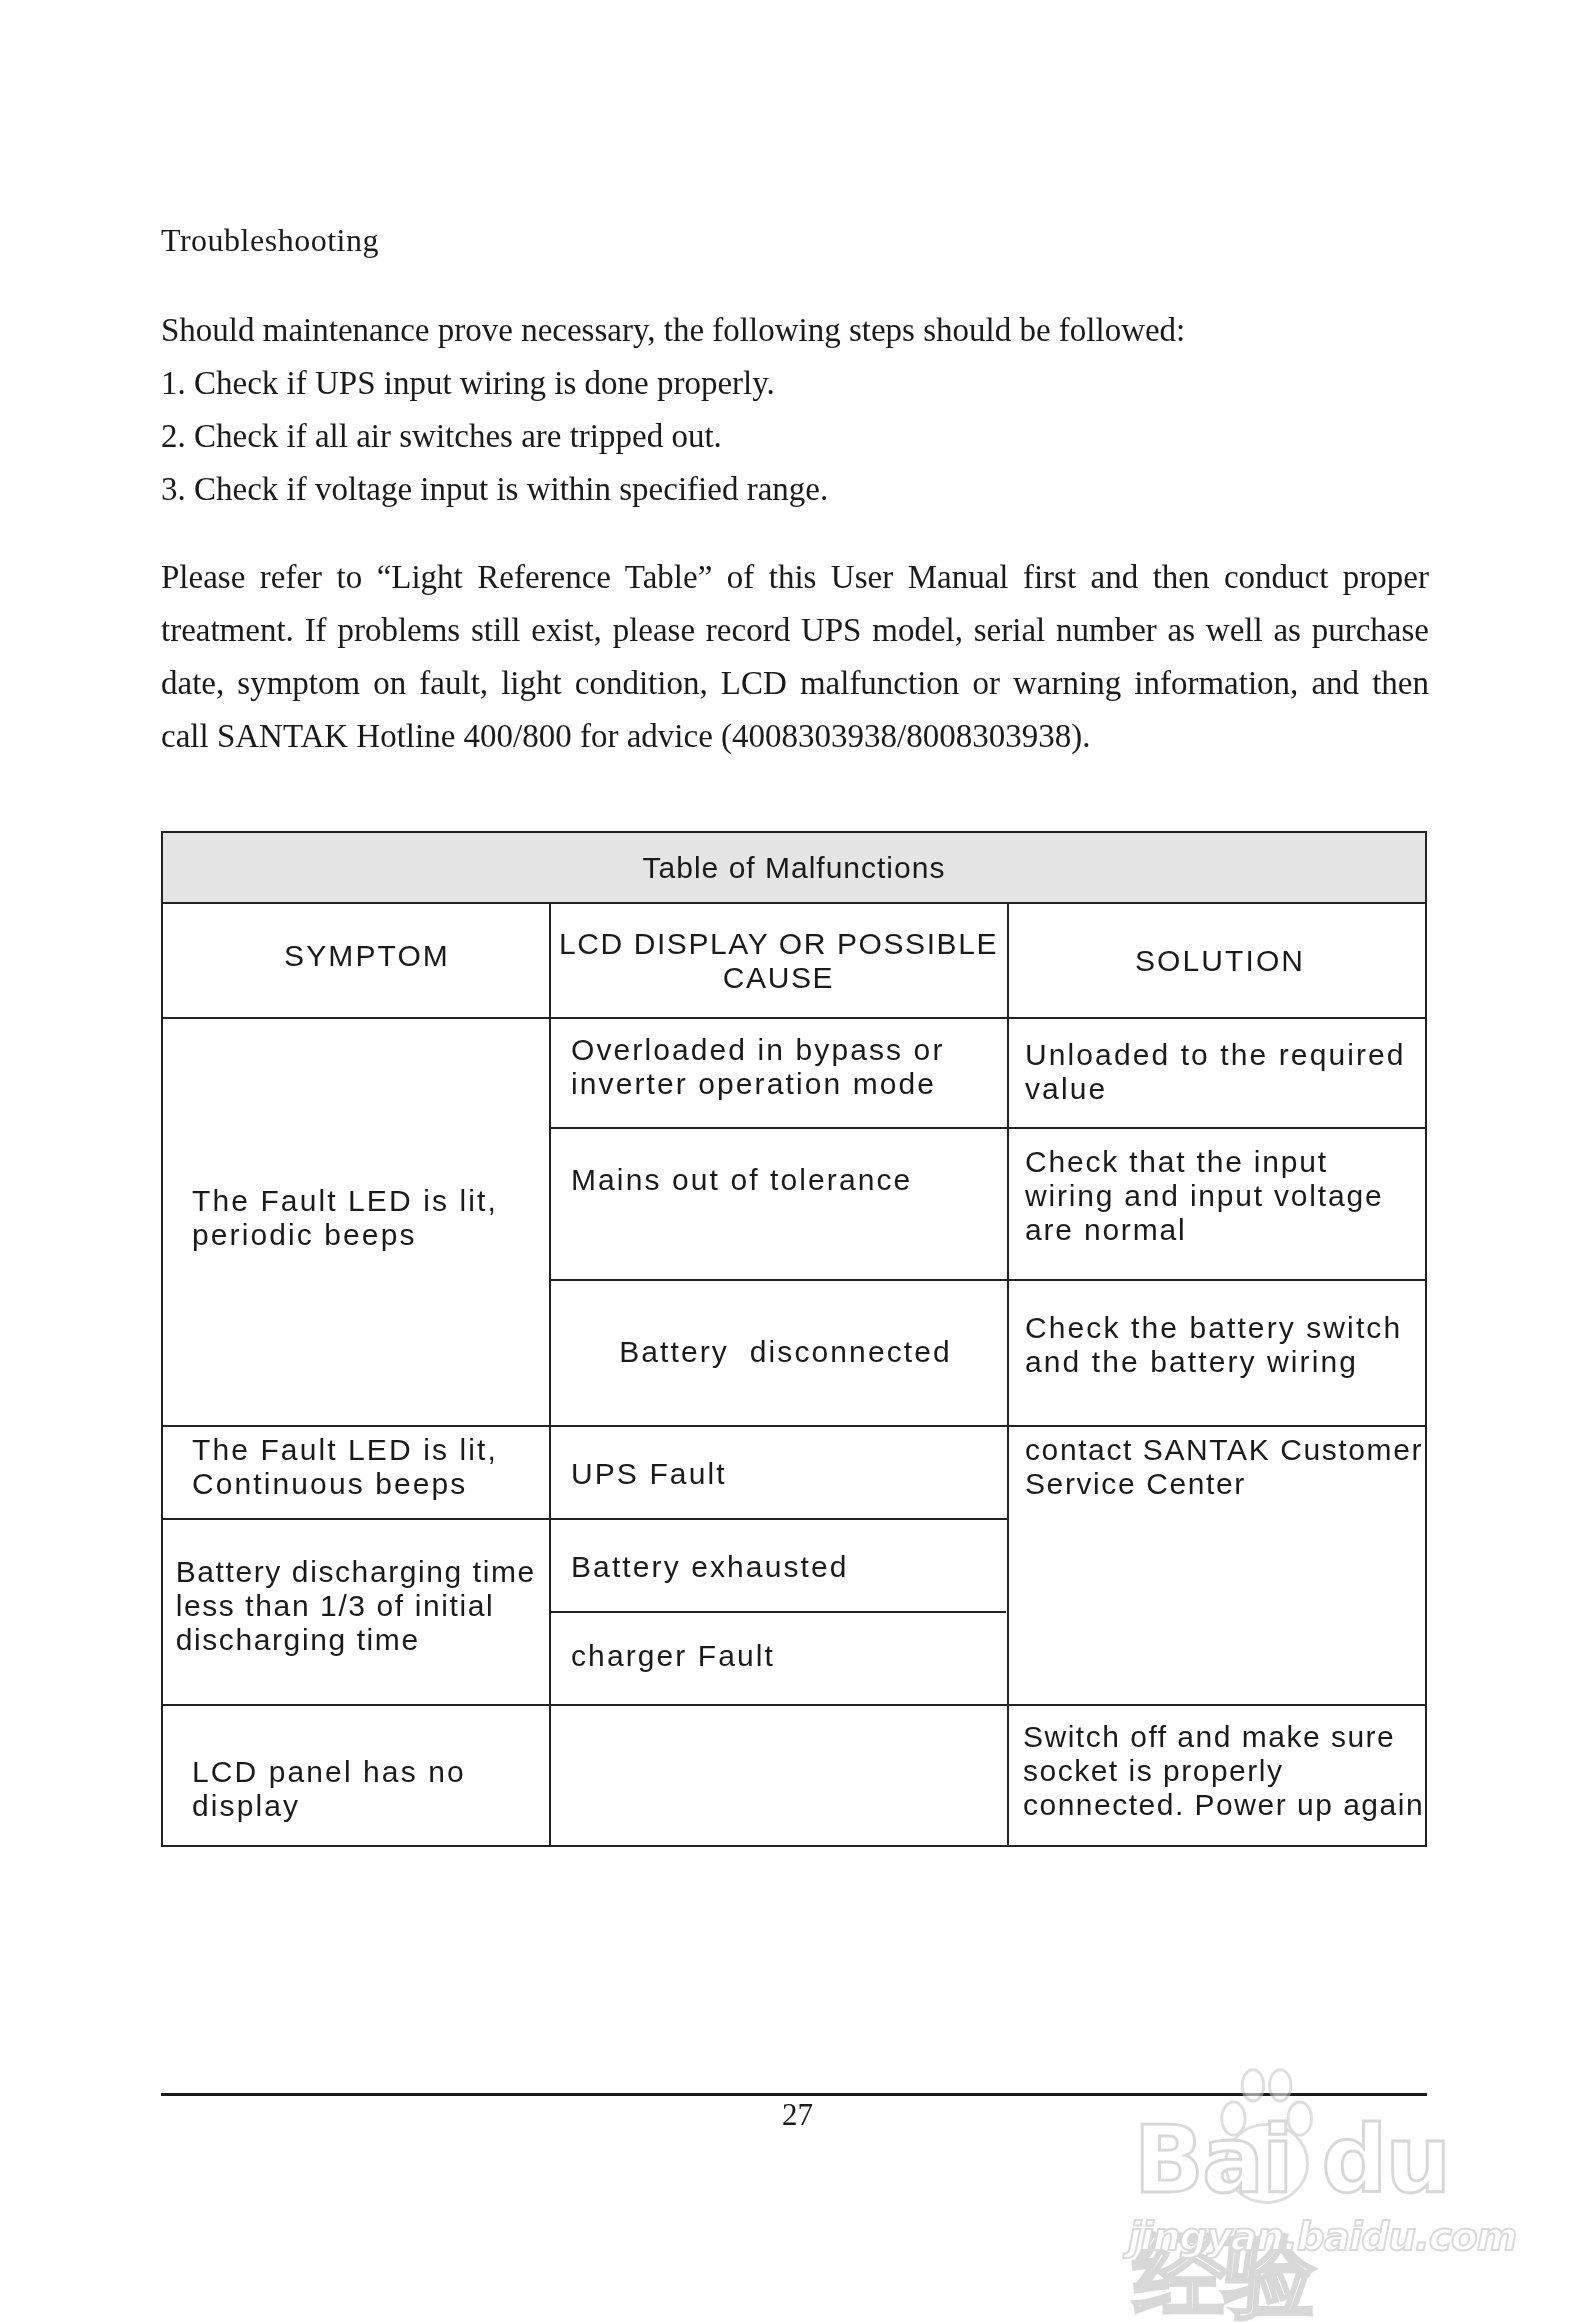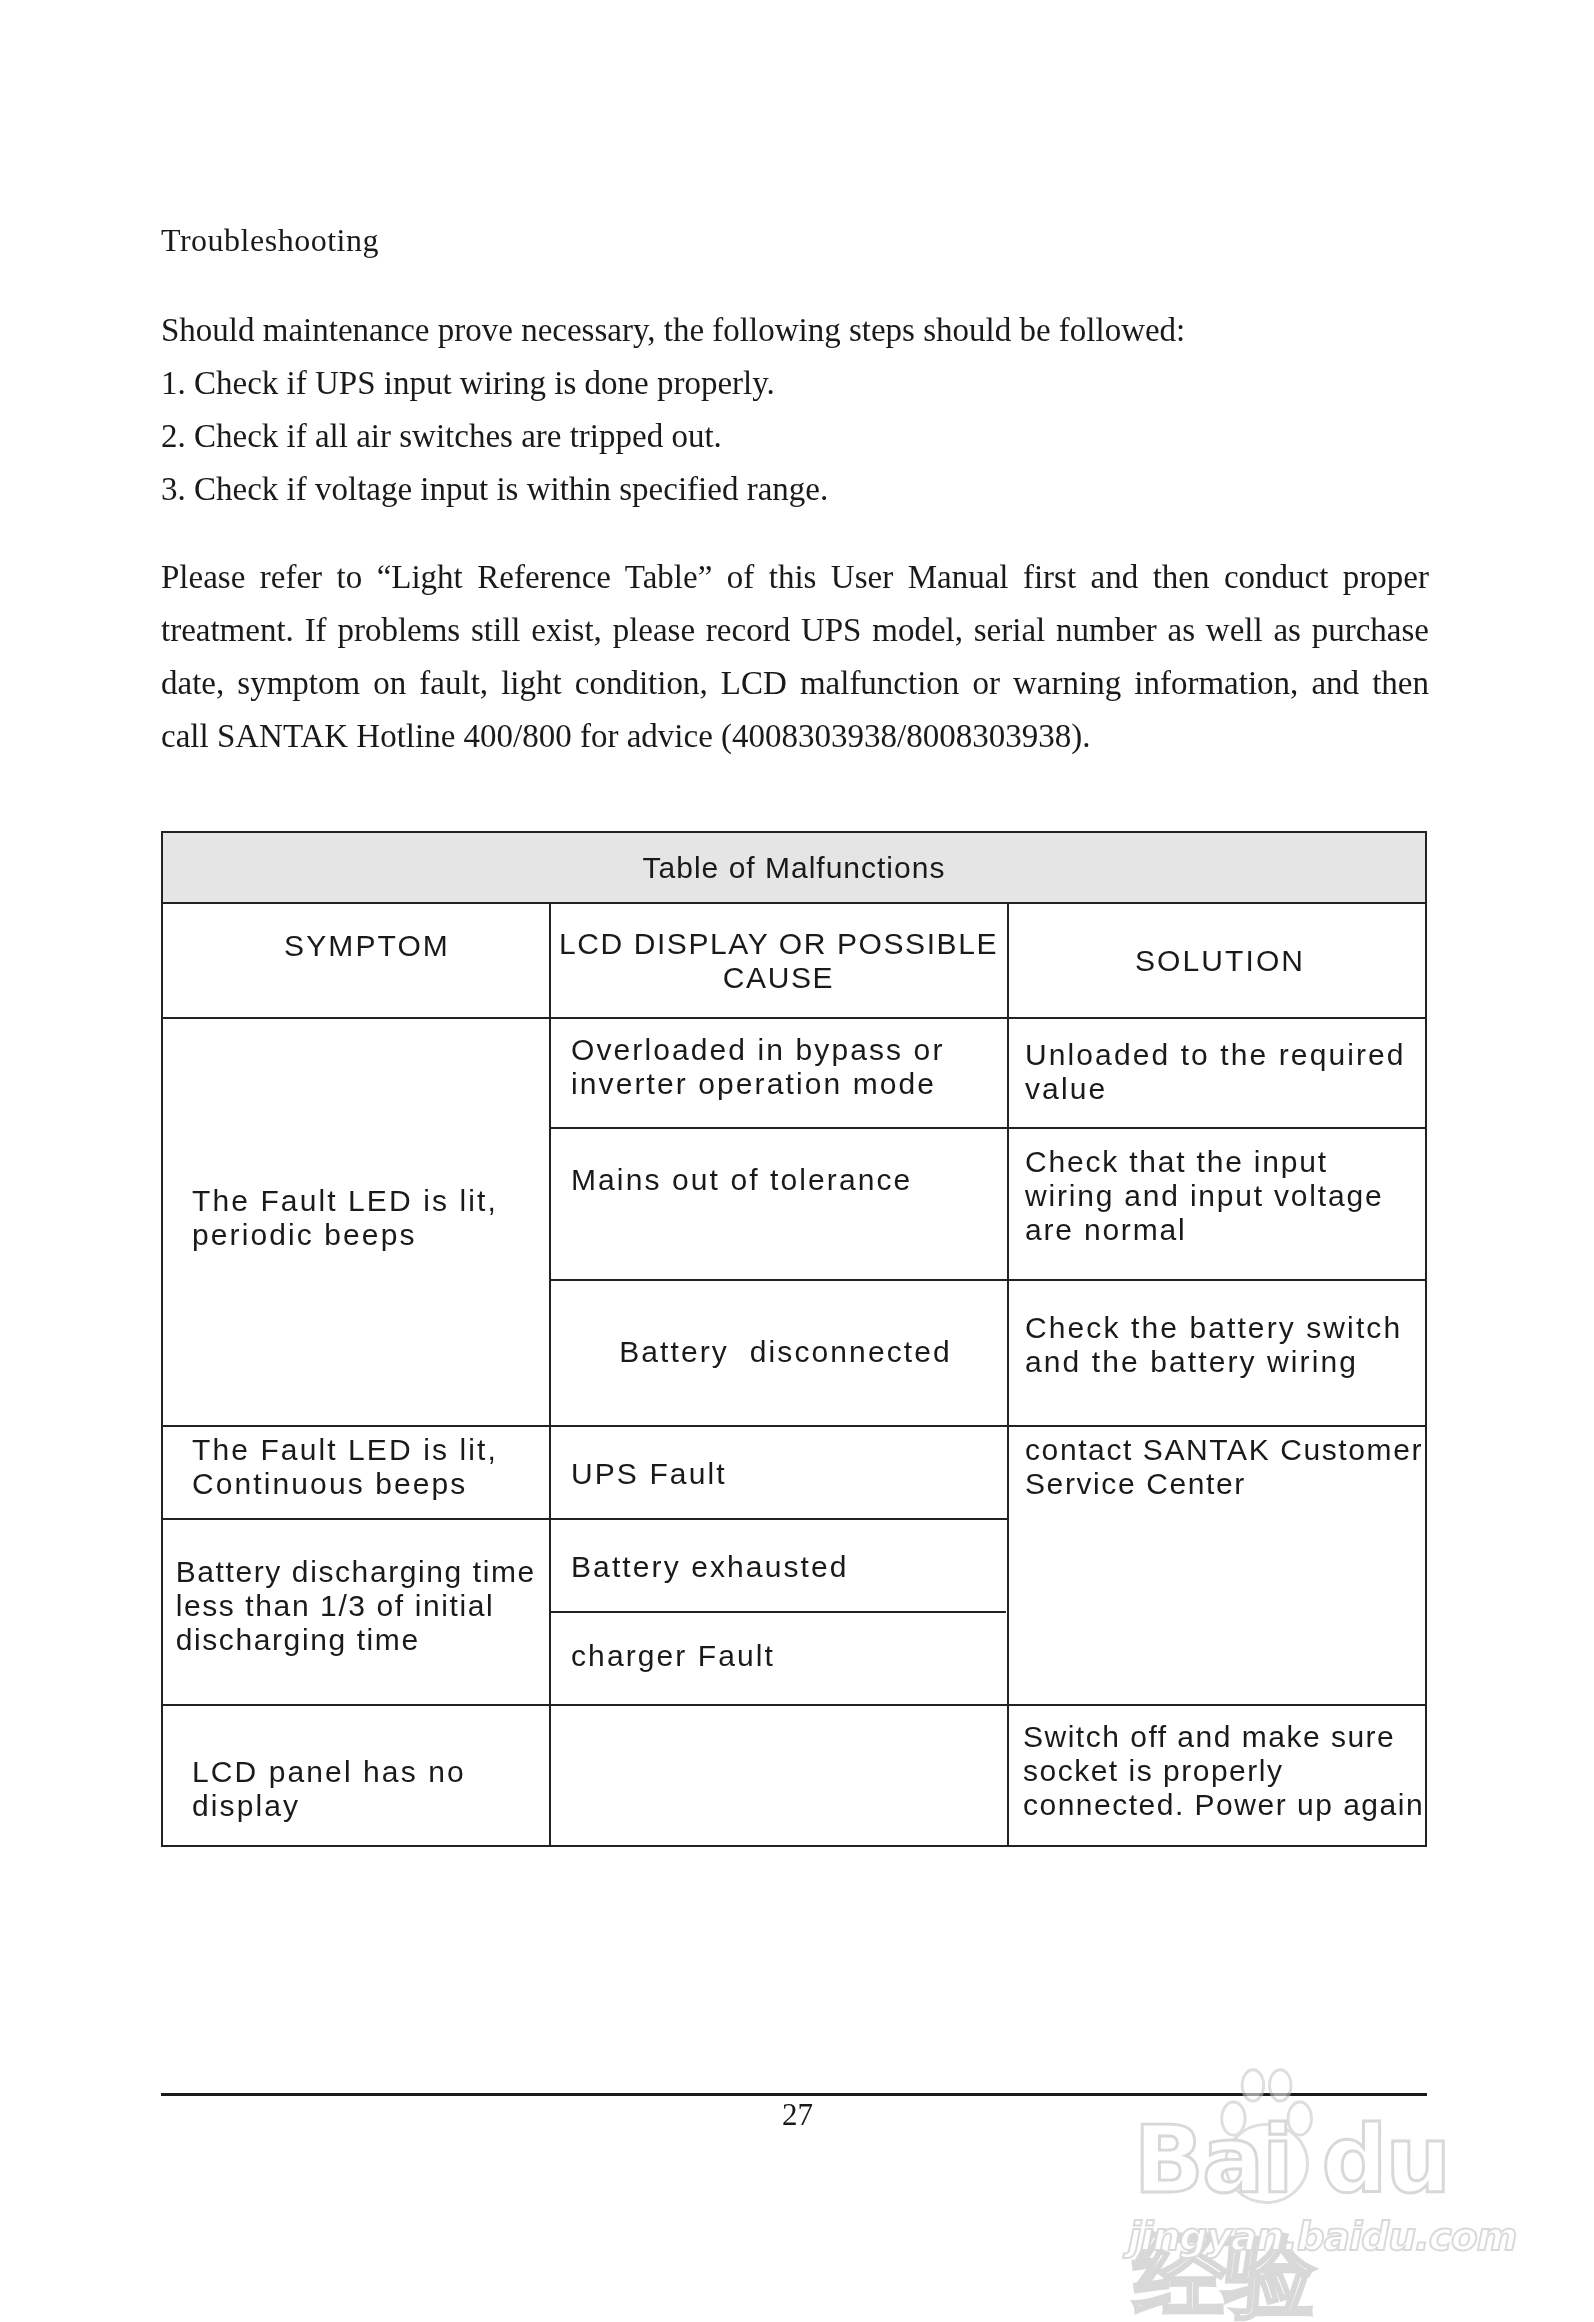--- a/index.html
+++ b/index.html
@@ -47,21 +47,21 @@
 </div>
 
 <div class="tbl">
   <div class="band">Table of Malfunctions</div>
 
   <div class="vline" style="left:386px; top:71px; height:943px;"></div>
   <div class="vline" style="left:844px; top:71px; height:943px;"></div>
 
   <div class="hline" style="left:0; top:184px; width:1262px;"></div>
 
-  <div class="cell center" style="left:0; top:56px; width:408px; height:113px;">SYMPTOM</div>
+  <div class="cell center" style="left:0; top:66px; width:408px; height:113px;">SYMPTOM</div>
   <div class="cell center" style="left:388px; top:71px; width:455px; height:113px; letter-spacing:1.6px; padding:0 3.9px;">LCD DISPLAY OR POSSIBLE CAUSE</div>
   <div class="cell center" style="left:846px; top:71px; width:376px; height:113px;margin-left:23px;">SOLUTION</div>
 
   <div class="hline" style="left:386px; top:294px; width:876px;"></div>
   <div class="hline" style="left:386px; top:446px; width:876px;"></div>
 
   <div class="hline" style="left:0; top:592px; width:1262px;"></div>
   <div class="hline" style="left:0; top:685px; width:844px;"></div>
   <div class="hline" style="left:386px; top:778px; width:457px;"></div>
   <div class="hline" style="left:0; top:871px; width:1262px;"></div>

